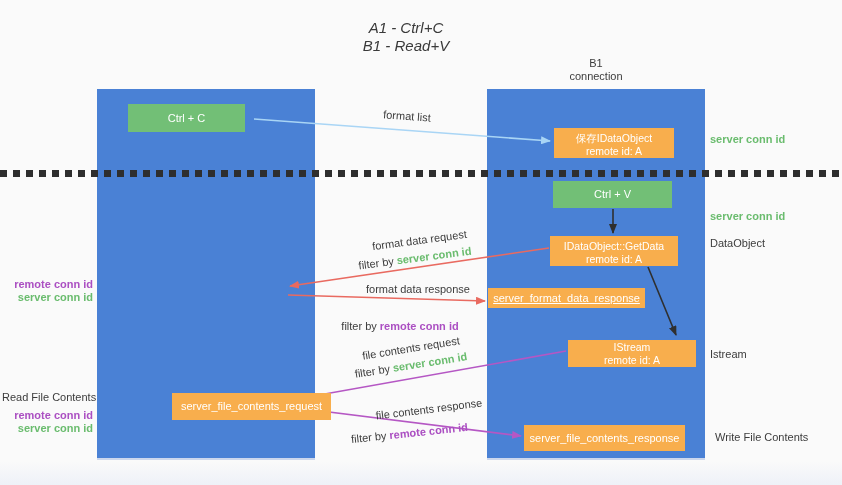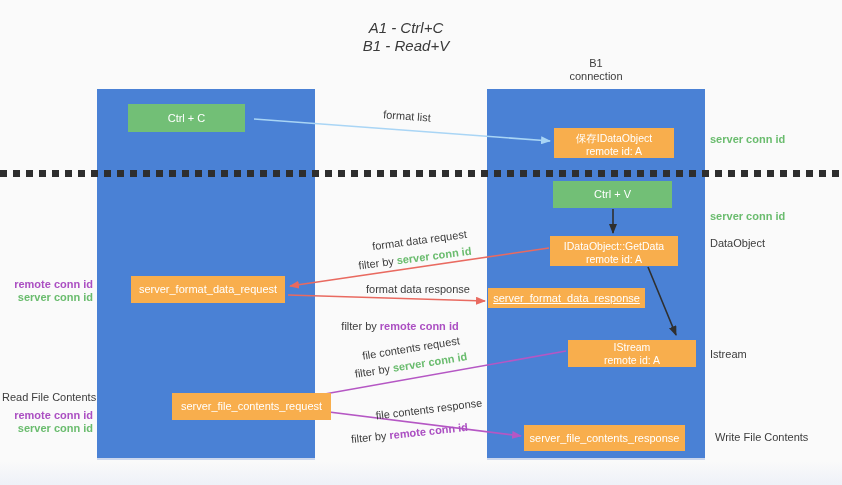--- a/index.html
+++ b/index.html
@@ -147,23 +147,20 @@
     <span>保存IDataObject</span>
     <span>remote id: A</span>
   </div>
   <div id="n-ctrl-v" class="node green">
     <span>Ctrl + V</span>
   </div>
   <div id="n-getdata" class="node orange two-line">
     <span>IDataObject::GetData</span>
     <span>remote id: A</span>
   </div>
-  <div id="n-fmt-req" class="node orange">
-    <span>server_format_data_request</span>
-  </div>
   <div id="n-fmt-resp" class="node orange">
     <span>server_format_data_response</span>
   </div>
   <div id="n-istream" class="node orange two-line">
     <span>IStream</span>
     <span>remote id: A</span>
   </div>
   <div id="n-file-req" class="node orange">
     <span>server_file_contents_request</span>
   </div>

